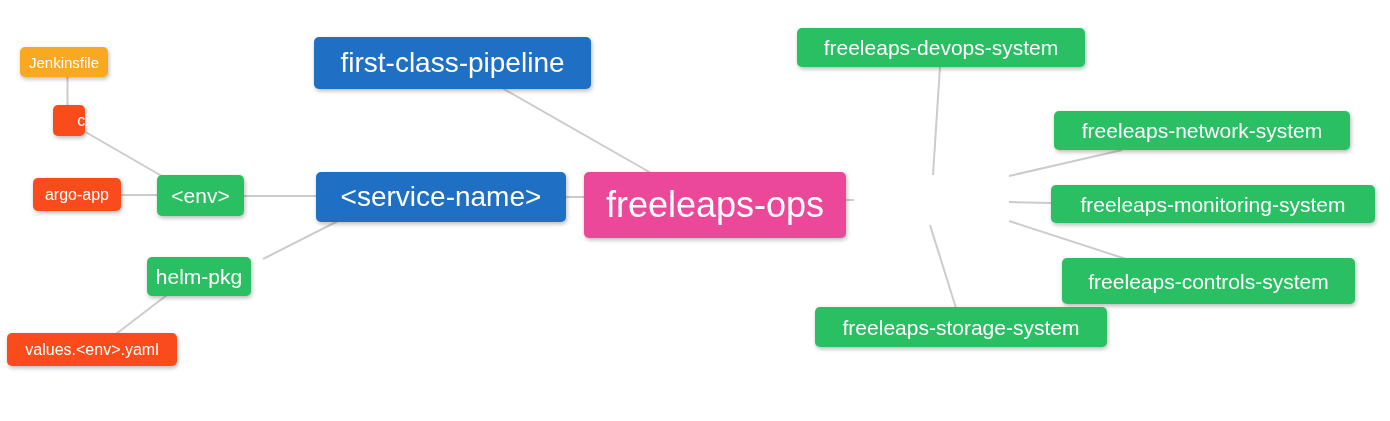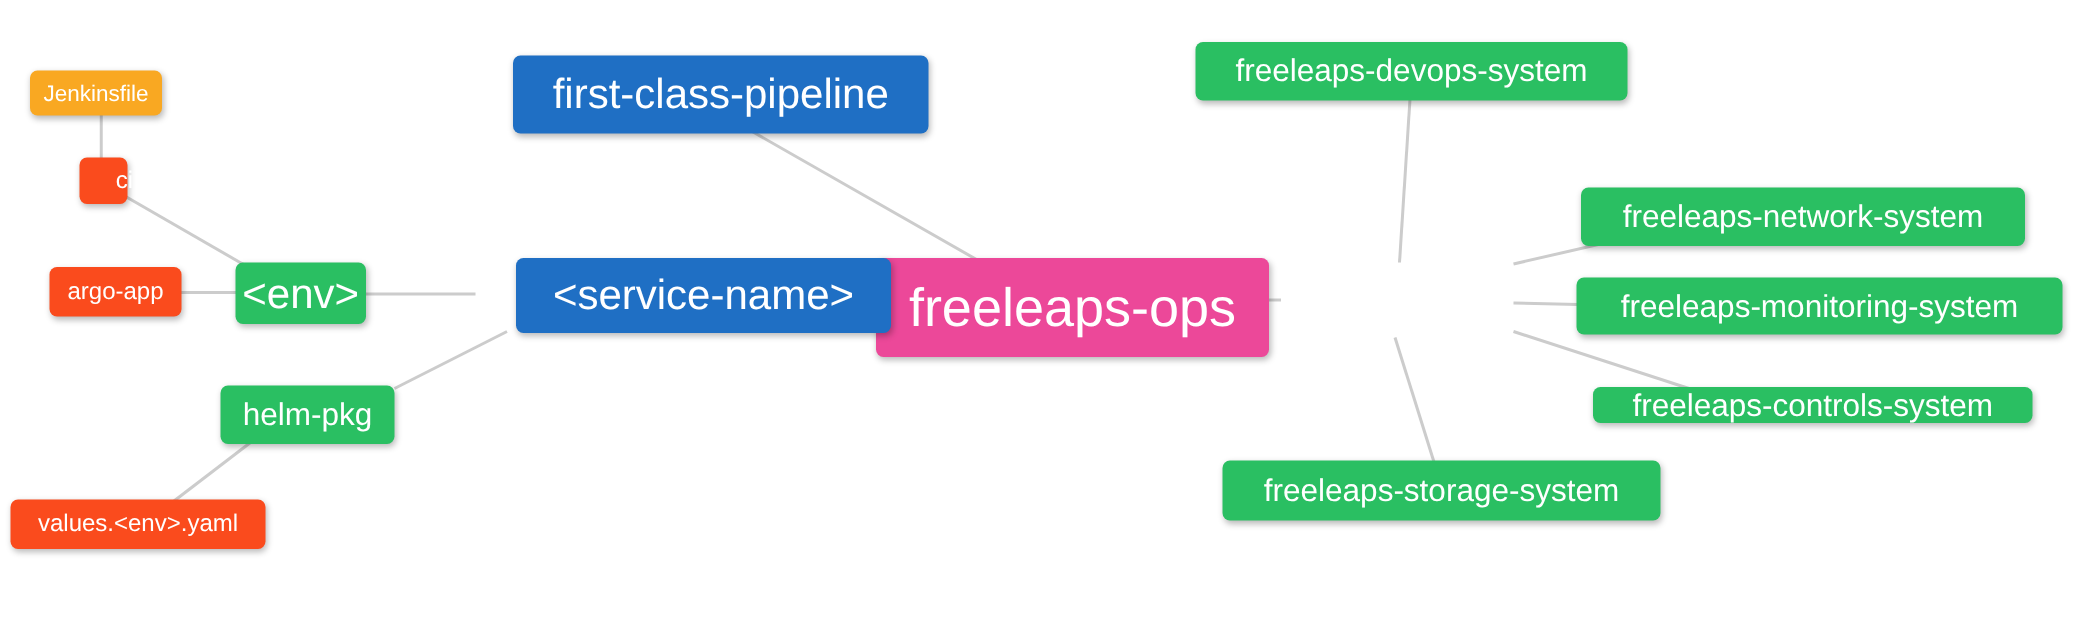--- a/index.html
+++ b/index.html
@@ -34,21 +34,21 @@
     justify-content: center;
     box-sizing: border-box;
     color: #ffffff;
     border-radius: 5px;
     white-space: nowrap;
     box-shadow: 1px 2px 4px rgba(0,0,0,0.28);
     cursor: pointer;
     line-height: 1;
   }
   .c-root   { background: #ec4899; }
-  .c-blue   { background: #1f6fc4; margin-left: 28px; }
+  .c-blue   { background: #1f6fc4; }
   .c-green  { background: #2abf62; }
   .c-red    { background: #fa4b1d; }
   .c-orange { background: #f9a822; }
 </style>
 </head>
 <body>
 
 <div class="canvas">
 
   <svg class="edges-svg" width="1390" height="421" viewBox="0 0 1390 421">
@@ -68,31 +68,31 @@
     <line x1="930" y1="225" x2="956" y2="308"></line>
   </svg>
 
   <div class="node c-root" style="left:584px;  top:172px; width:262px; height:66px; font-size:36px;">freeleaps-ops</div>
 
   <div class="node c-blue" style="left:314px;  top:37px;  width:277px; height:52px; font-size:28px;">first-class-pipeline</div>
 
   <div class="node c-blue" style="left:316px;  top:172px; width:250px; height:50px; font-size:28px;">&lt;service-name&gt;</div>
 
 
-  <div class="node c-green" style="left:157px;  top:175px; width:87px;  height:41px; font-size:28px;">&lt;env&gt;</div>
+  <div class="node c-green" style="left:157px;  top:175px; width:87px;  height:41px; font-size:21px;">&lt;env&gt;</div>
 
-  <div class="node c-green" style="left:147px;  top:257px; width:116px; height:39px; font-size:21px;">helm-pkg</div>
+  <div class="node c-green" style="left:147px;  top:257px; width:104px; height:39px; font-size:21px;">helm-pkg</div>
 
   <div class="node c-green" style="left:797px;  top:28px;  width:288px; height:39px; font-size:21px;">freeleaps-devops-system</div>
 
-  <div class="node c-green" style="left:1054px; top:125px; width:296px; height:39px; font-size:21px;">freeleaps-network-system</div>
+  <div class="node c-green" style="left:1054px; top:111px; width:296px; height:39px; font-size:21px;">freeleaps-network-system</div>
 
   <div class="node c-green" style="left:1051px; top:185px; width:324px; height:38px; font-size:21px;">freeleaps-monitoring-system</div>
 
-  <div class="node c-green" style="left:1062px; top:258px; width:293px; height:24px; font-size:21px;">freeleaps-controls-system</div>
+  <div class="node c-green" style="left:1062px; top:258px; width:293px; height:46px; font-size:21px;">freeleaps-controls-system</div>
 
   <div class="node c-green" style="left:815px;  top:307px; width:292px; height:40px; font-size:21px;">freeleaps-storage-system</div>
 
   <div class="node c-red" style="left:53px;   top:105px; width:32px;  height:31px; font-size:16px;padding-left:28px;">ci</div>
 
   <div class="node c-red" style="left:33px;   top:178px; width:88px;  height:33px; font-size:16px;">argo-app</div>
 
   <div class="node c-red" style="left:7px;    top:333px; width:170px; height:33px; font-size:16px;">values.&lt;env&gt;.yaml</div>
 
   <div class="node c-orange" style="left:20px;   top:28px;  width:88px;  height:30px; font-size:15px;margin-top:19px;">Jenkinsfile</div>

